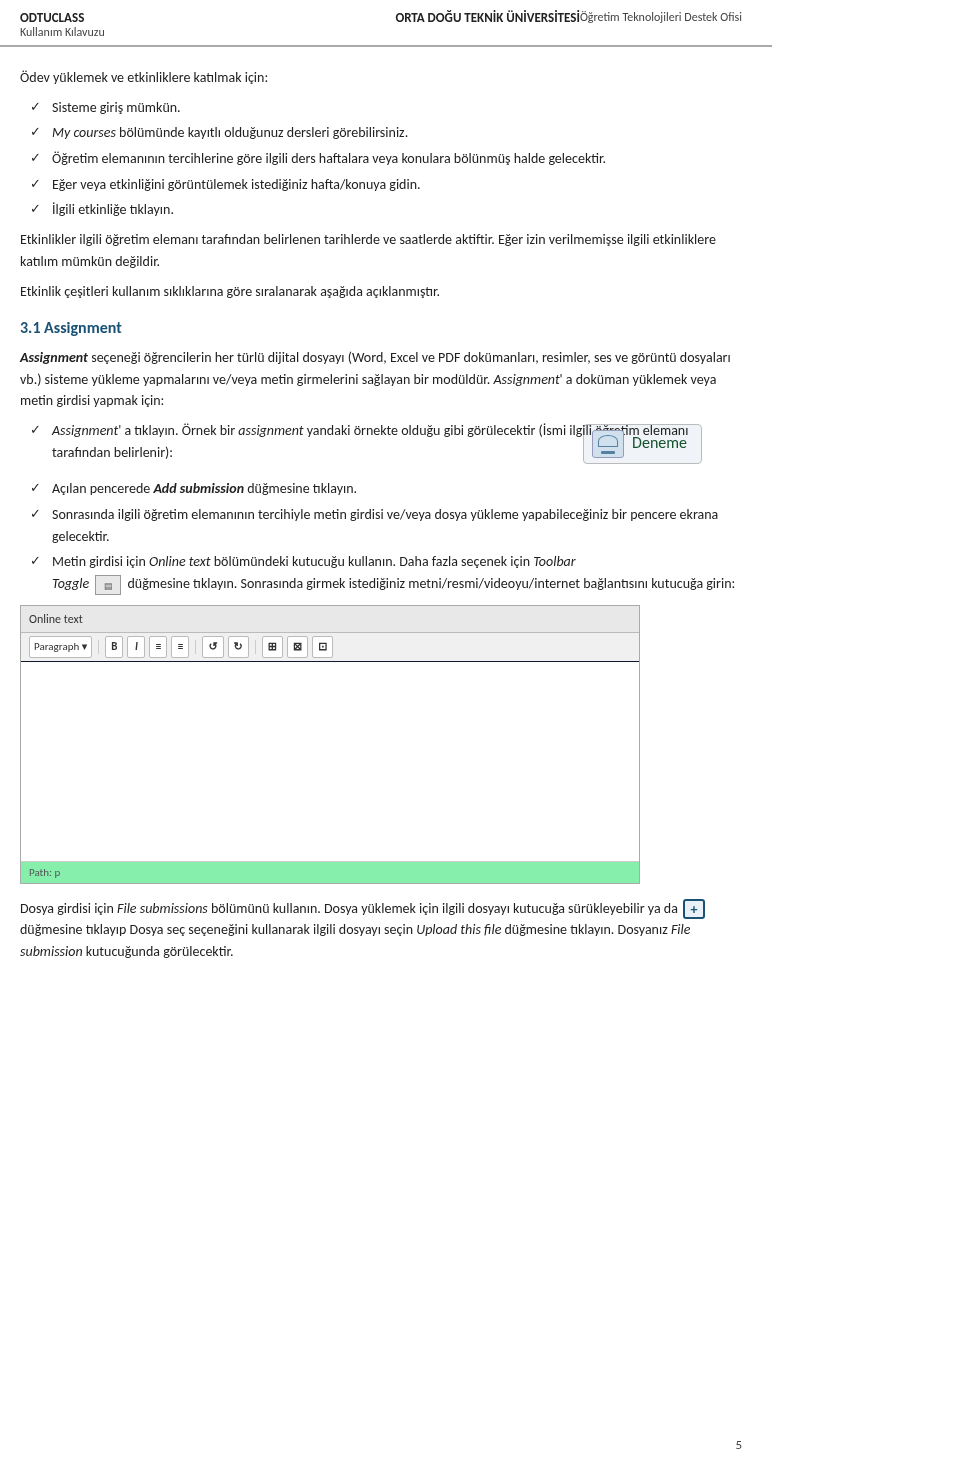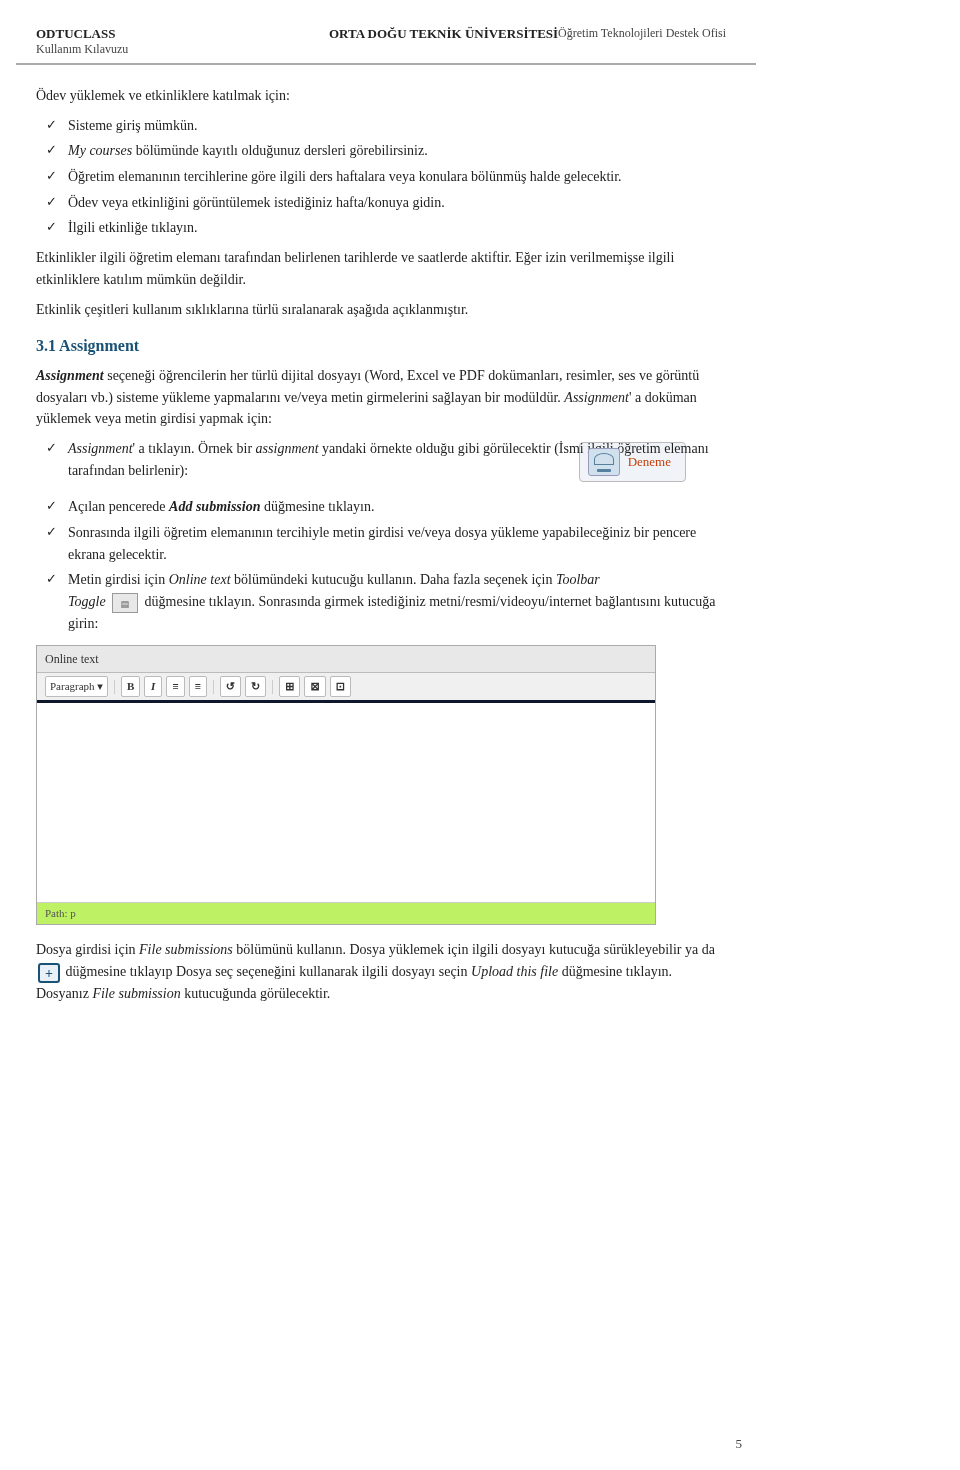--- a/index.html
+++ b/index.html
@@ -8,23 +8,22 @@
       font-size: 14px;
       color: #222;
       background: #fff;
       width: 960px;
       min-height: 1470px;
       position: relative;
     }
     .page {
       width: 772px;
       min-height: 1470px;
-      padding: 16px;
+      padding: 0;
       position: relative;
-      font-family: Liberation Serif, serif;
     }
     
     .header {
       display: flex;
       justify-content: space-between;
       align-items: flex-start;
       padding: 10px 30px 6px 20px;
       border-bottom: 2px solid #aaa;
       margin-bottom: 0;
     }
@@ -114,21 +113,21 @@
     }
     .online-text-title {
       background: #e8e8e8;
       border-bottom: 1px solid #bbb;
       padding: 4px 8px;
       font-size: 12px;
       color: #333;
     }
     .online-text-toolbar {
       background: #f0f0f0;
-      border-bottom: 3px solid #0f172a;
+      border-bottom: 1px solid #0f172a;
       padding: 3px 8px;
       display: flex;
       align-items: center;
       gap: 4px;
     }
     .toolbar-btn {
       display: inline-block;
       border: 1px solid #bbb;
       background: #fff;
       padding: 1px 5px;
@@ -153,21 +152,21 @@
       height: 14px;
       background: #ccc;
       margin: 0 2px;
     }
     .online-text-body {
       height: 200px;
       background: #fff;
       border-bottom: 1px solid #ccc;
     }
     .online-text-footer {
-      background: #bef264;
+      background: #86efac;
       padding: 2px 8px;
       font-size: 11px;
       color: #555;
     }
 
     .italic-text { font-style: italic; }
     .bold-italic { font-weight: bold; font-style: italic; }
 
     .deneme-float {
       float: right;
@@ -206,30 +205,30 @@
       <li>
         <span>Sisteme giriş mümkün.</span>
       </li>
       <li>
         <span><span class="italic-text">My courses</span> bölümünde kayıtlı olduğunuz dersleri görebilirsiniz.</span>
       </li>
       <li>
         <span>Öğretim elemanının tercihlerine göre ilgili ders haftalara veya konulara bölünmüş halde gelecektir.</span>
       </li>
       <li>
-        <span>Ödev veya etkinliğini görüntülemek istediğiniz hafta/konuya gidin.</span>
+        <span>Eğer veya etkinliğini görüntülemek istediğiniz hafta/konuya gidin.</span>
       </li>
       <li>
         <span>İlgili etkinliğe tıklayın.</span>
       </li>
     </ul>
 
     <p class="para">Etkinlikler ilgili öğretim elemanı tarafından belirlenen tarihlerde ve saatlerde aktiftir. Eğer izin verilmemişse ilgili etkinliklere katılım mümkün değildir.</p>
 
-    <p class="para">Etkinlik çeşitleri kullanım sıklıklarına türlü sıralanarak aşağıda açıklanmıştır.</p>
+    <p class="para">Etkinlik çeşitleri kullanım sıklıklarına göre sıralanarak aşağıda açıklanmıştır.</p>
 
     <h2 class="section-heading">3.1 Assignment</h2>
 
     <p class="para">
       <span class="bold-italic">Assignment</span>
       <span> seçeneği öğrencilerin her türlü dijital dosyayı (Word,  Excel ve PDF dokümanları, resimler, ses ve görüntü dosyaları vb.) sisteme yükleme yapmalarını ve/veya metin girmelerini sağlayan bir modüldür. </span>
       <span class="italic-text">Assignment</span><span>' a doküman yüklemek veya metin girdisi yapmak için:</span>
     </p>
 
     <ul class="bullet-list">
@@ -237,21 +236,21 @@
         <span>
           <span class="italic-text">Assignment</span><span>' a tıklayın. Örnek bir </span><span class="italic-text">assignment</span><span> yandaki örnekte olduğu gibi görülecektir (İsmi ilgili öğretim elemanı tarafından belirlenir):</span>
           
           <span class="deneme-float">
             <span style="display:inline-flex;align-items:center;border:1px solid #bbb;background:#f0f4f8;padding:5px 14px 5px 8px;border-radius:4px;">
 
               <span style="display:inline-block;width:32px;height:28px;background:#d0e0ec;border:1px solid #99b;border-radius:3px;vertical-align:middle;margin-right:8px;position:relative;">
                 <span style="position:absolute;top:4px;left:5px;width:20px;height:12px;border:1.5px solid #5580a0;border-radius:50% 50% 0 0;display:block;"></span>
                 <span style="position:absolute;bottom:3px;left:8px;width:14px;height:3px;background:#5580a0;border-radius:1px;display:block;"></span>
               </span>
-              <span style="font-size:13px;color:#c2410c;font-weight:500;">Deneme</span>
+              <span style="font-size:16px;color:#14532d;font-weight:500;">Deneme</span>
             </span>
           </span>
         </span>
       </li>
       <li>
         <span>Açılan pencerede <span class="bold-italic">Add submission</span> düğmesine tıklayın.</span>
       </li>
       <li>
         <span>Sonrasında ilgili öğretim elemanının tercihiyle metin girdisi ve/veya dosya yükleme yapabileceğiniz bir pencere ekrana gelecektir.</span>
       </li>

